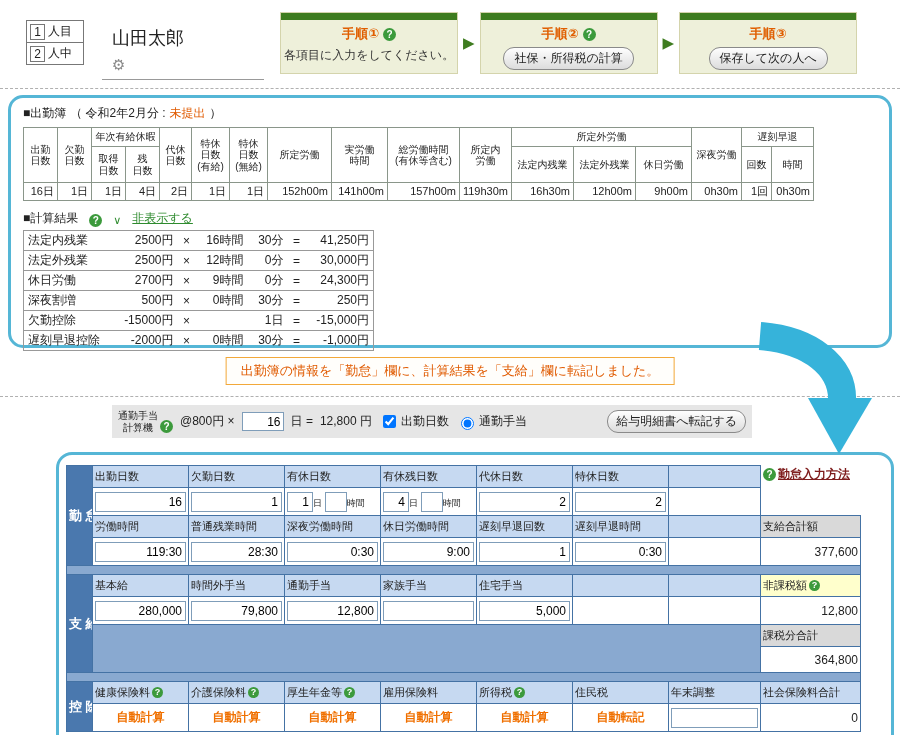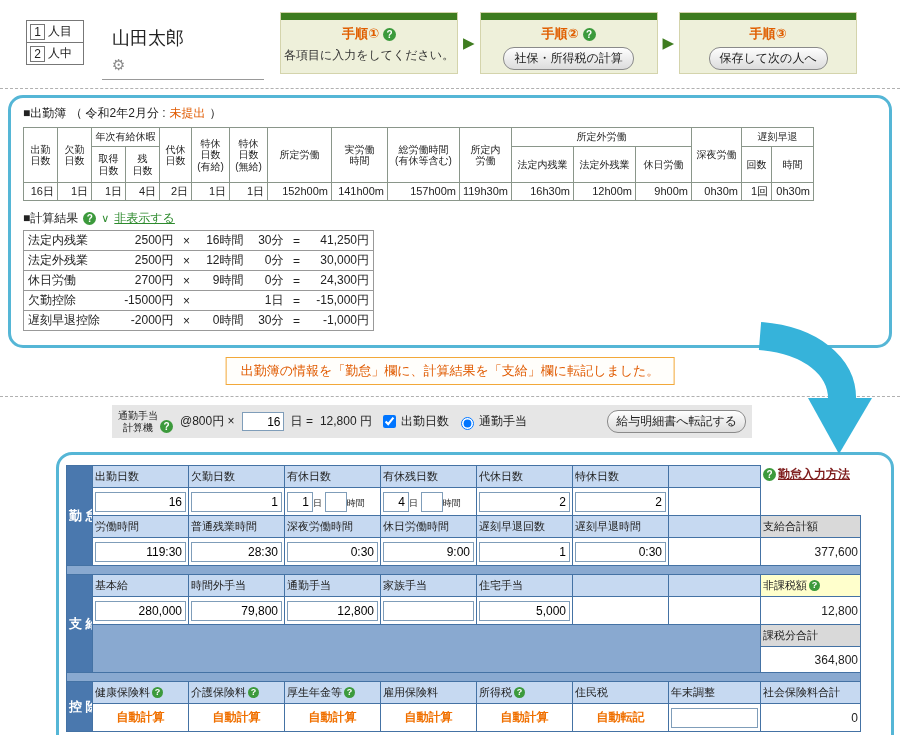--- a/index.html
+++ b/index.html
@@ -46,21 +46,21 @@
   .att-status { color:#e05a00; }
   .att-table { border-collapse:collapse; table-layout:fixed; }
   .att-table th, .att-table td { border:1px solid #8a968a; padding:1px 2px;
     font-weight:normal; text-align:center; white-space:pre-line; line-height:1.15;
     font-size:10px; overflow:hidden; }
   .att-table tr.r1 th { height:19px; }
   .att-table tr.r2 th { height:36px; }
   .att-table td.val { font-size:11px; text-align:right; padding-right:3px;
     height:18px; white-space:nowrap; }
 
-  .calc-head { display:flex; align-items:center; gap:5px; margin:9px 0 3px; font-size:12px; }
+  .calc-head { display:flex; align-items:flex-end; gap:11px; margin:9px 0 3px; font-size:12px; }
   .calc-toggle { color:#2e8b2e; text-decoration:underline; cursor:pointer; }
   .calc-chev { color:#2e8b2e; font-size:11px; }
   .calc-table { border-collapse:collapse; table-layout:fixed; font-size:12px; }
   .calc-table td { border-top:1px solid #999; border-bottom:1px solid #999;
     padding:1px 4px; height:18px; white-space:nowrap; overflow:hidden; }
   .calc-table tr td:first-child { border-left:1px solid #999; }
   .calc-table tr td:last-child { border-right:1px solid #999; }
   .c-label { text-align:left; } .c-rate,.c-h,.c-m,.c-amt { text-align:right; }
   .c-x,.c-eq { text-align:center; }
 
@@ -286,20 +286,29 @@
     <tr>
       <td class="c-label">休日労働</td>
       <td class="c-rate">2700円</td>
       <td class="c-x">×</td>
       <td class="c-h">9時間</td>
       <td class="c-m">0分</td>
       <td class="c-eq">=</td>
       <td class="c-amt">24,300円</td>
     </tr>
     <tr>
+      <td class="c-label">深夜割増</td>
+      <td class="c-rate">500円</td>
+      <td class="c-x">×</td>
+      <td class="c-h">0時間</td>
+      <td class="c-m">30分</td>
+      <td class="c-eq">=</td>
+      <td class="c-amt">250円</td>
+    </tr>
+    <tr>
       <td class="c-label">欠勤控除</td>
       <td class="c-rate">-15000円</td>
       <td class="c-x">×</td>
       <td class="c-h"></td>
       <td class="c-m">1日</td>
       <td class="c-eq">=</td>
       <td class="c-amt">-15,000円</td>
     </tr>
     <tr>
       <td class="c-label">遅刻早退控除</td>

